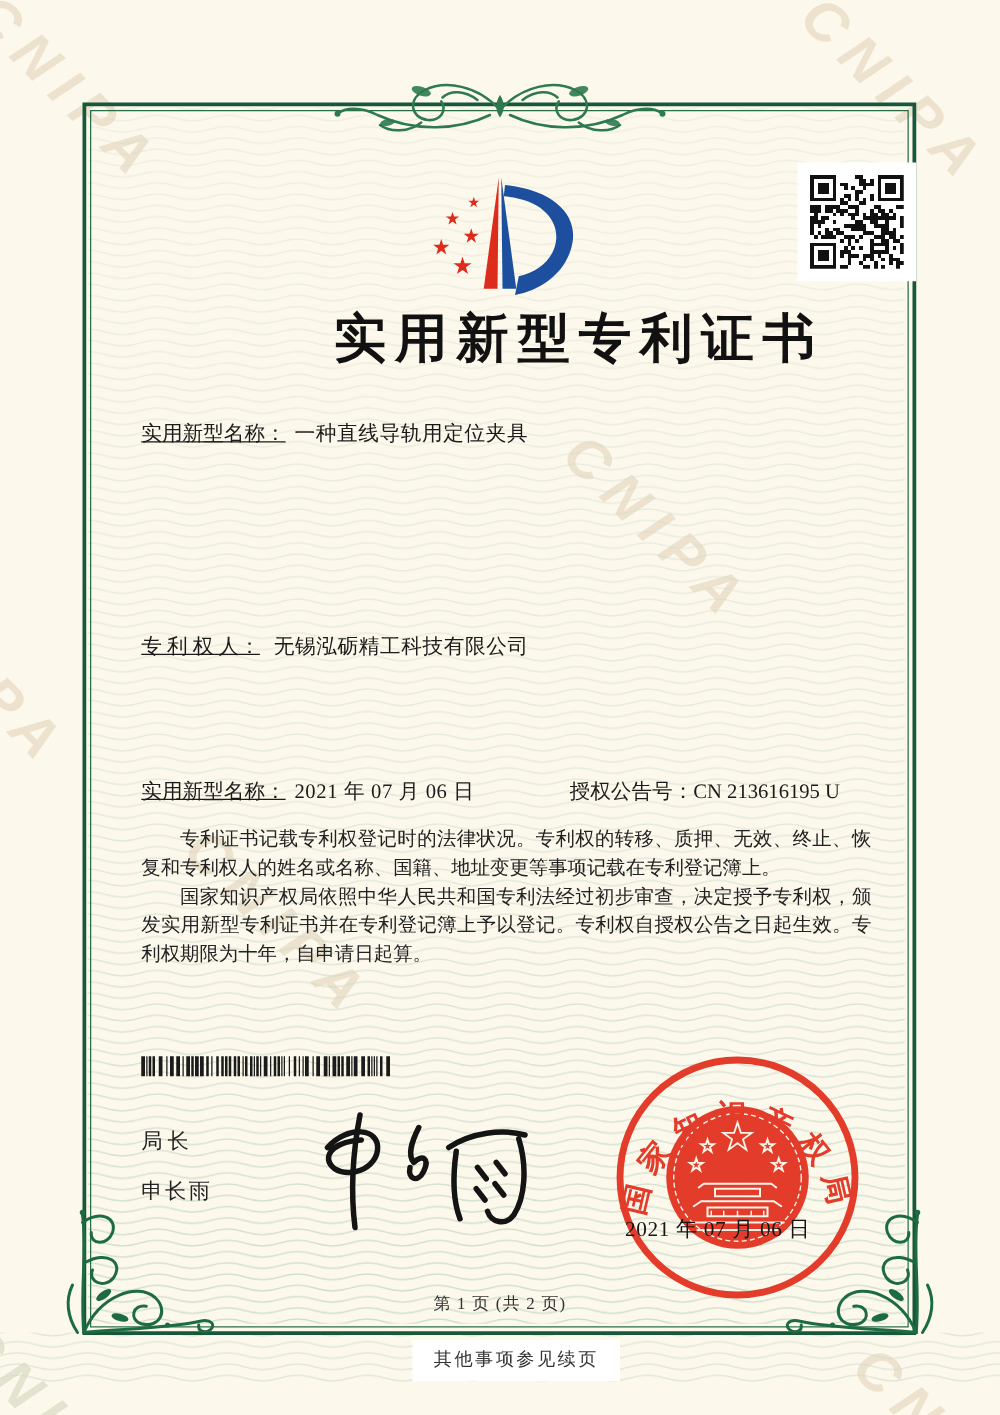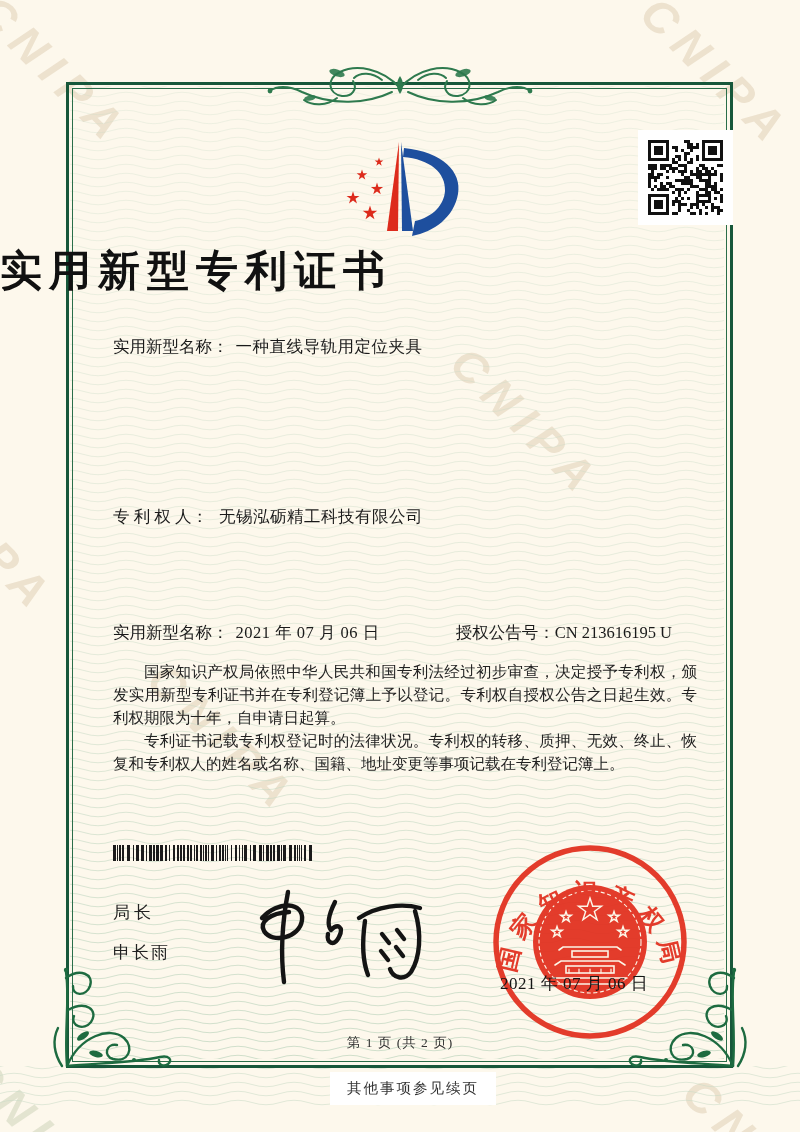--- a/index.html
+++ b/index.html
@@ -23,29 +23,29 @@
     left:66px;top:82px;width:661px;height:980px;
     border:3px solid #17573a;
   }
   #frame-inner{
     position:absolute;left:3px;top:3px;right:3px;bottom:3px;
     border:1.5px solid #2a6e49;
   }
   
   #cert-number{left:105px;top:137px;font-size:16.5px;letter-spacing:3px;color:#222;}
   #title{
-    left:0;top:243px;width:659px;text-align:left;
+    left:0;top:243px;width:659px;text-align:right;
     font-size:42px;font-weight:700;letter-spacing:7px;color:#111;
   }
   
   #qr-box{left:638px;top:130px;width:95px;height:95px;background:#fff;}
   #qr{position:absolute;left:10px;top:10px;width:75px;height:75px;}
   
   .field-row{position:absolute;left:113px;font-size:16.5px;color:#1a1a1a;white-space:nowrap;}
-  .field-label{display:inline-block;min-width:99px;}
+  .field-label{display:inline-block;min-width:99px;text-decoration:underline;}
   .field-value{margin-left:7px;letter-spacing:.5px;}
   .field-label2{margin-left:76px;}
   
   #body-text{
     left:113px;top:660px;width:584px;font-size:15.5px;line-height:23px;
     text-align:justify;color:#222;
   }
   #body-text p{margin:0;text-indent:2em;}
   
   #barcode{left:113px;top:845px;width:200px;height:16px;font-size:0;line-height:0;}
@@ -482,22 +482,22 @@
     <span class="field-label">实用新型名称：</span><span class="field-value">一种直线导轨用定位夹具</span>
   </div>
   <div class="field-row" style="top:506px;">
     <span class="field-label">专 利 权 人：</span><span class="field-value">无锡泓砺精工科技有限公司</span>
   </div>
   <div class="field-row" style="top:622px;">
     <span class="field-label">实用新型名称：</span><span class="field-value">2021 年 07 月 06 日</span><span class="field-label2">授权公告号：</span><span>CN 213616195 U</span>
   </div>
 
   <div class="abs" id="body-text">
+    <p>专利证书记载专利权登记时的法律状况。专利权的转移、质押、无效、终止、恢复和专利权人的姓名或名称、国籍、地址变更等事项记载在专利登记簿上。</p>
     <p>国家知识产权局依照中华人民共和国专利法经过初步审查，决定授予专利权，颁发实用新型专利证书并在专利登记簿上予以登记。专利权自授权公告之日起生效。专利权期限为十年，自申请日起算。</p>
-    <p>专利证书记载专利权登记时的法律状况。专利权的转移、质押、无效、终止、恢复和专利权人的姓名或名称、国籍、地址变更等事项记载在专利登记簿上。</p>
   </div>
 
   <div class="abs" id="barcode"><span style="width:3px;background:#1b1b1b"></span><span style="width:1px;background:transparent"></span><span style="width:1px;background:#1b1b1b"></span><span style="width:1px;background:transparent"></span><span style="width:2px;background:#1b1b1b"></span><span style="width:1px;background:transparent"></span><span style="width:2px;background:#1b1b1b"></span><span style="width:3px;background:transparent"></span><span style="width:3px;background:#1b1b1b"></span><span style="width:3px;background:transparent"></span><span style="width:1px;background:#1b1b1b"></span><span style="width:2px;background:transparent"></span><span style="width:3px;background:#1b1b1b"></span><span style="width:2px;background:transparent"></span><span style="width:3px;background:#1b1b1b"></span><span style="width:2px;background:transparent"></span><span style="width:1px;background:#1b1b1b"></span><span style="width:2px;background:transparent"></span><span style="width:3px;background:#1b1b1b"></span><span style="width:1px;background:transparent"></span><span style="width:2px;background:#1b1b1b"></span><span style="width:1px;background:transparent"></span><span style="width:3px;background:#1b1b1b"></span><span style="width:1px;background:transparent"></span><span style="width:3px;background:#1b1b1b"></span><span style="width:2px;background:transparent"></span><span style="width:2px;background:#1b1b1b"></span><span style="width:2px;background:transparent"></span><span style="width:1px;background:#1b1b1b"></span><span style="width:3px;background:transparent"></span><span style="width:2px;background:#1b1b1b"></span><span style="width:2px;background:transparent"></span><span style="width:2px;background:#1b1b1b"></span><span style="width:1px;background:transparent"></span><span style="width:2px;background:#1b1b1b"></span><span style="width:1px;background:transparent"></span><span style="width:2px;background:#1b1b1b"></span><span style="width:2px;background:transparent"></span><span style="width:2px;background:#1b1b1b"></span><span style="width:1px;background:transparent"></span><span style="width:2px;background:#1b1b1b"></span><span style="width:2px;background:transparent"></span><span style="width:1px;background:#1b1b1b"></span><span style="width:1px;background:transparent"></span><span style="width:2px;background:#1b1b1b"></span><span style="width:2px;background:transparent"></span><span style="width:2px;background:#1b1b1b"></span><span style="width:1px;background:transparent"></span><span style="width:1px;background:#1b1b1b"></span><span style="width:1px;background:transparent"></span><span style="width:2px;background:#1b1b1b"></span><span style="width:1px;background:transparent"></span><span style="width:1px;background:#1b1b1b"></span><span style="width:2px;background:transparent"></span><span style="width:3px;background:#1b1b1b"></span><span style="width:2px;background:transparent"></span><span style="width:1px;background:#1b1b1b"></span><span style="width:2px;background:transparent"></span><span style="width:2px;background:#1b1b1b"></span><span style="width:1px;background:transparent"></span><span style="width:2px;background:#1b1b1b"></span><span style="width:1px;background:transparent"></span><span style="width:1px;background:#1b1b1b"></span><span style="width:1px;background:transparent"></span><span style="width:1px;background:#1b1b1b"></span><span style="width:3px;background:transparent"></span><span style="width:1px;background:#1b1b1b"></span><span style="width:3px;background:transparent"></span><span style="width:2px;background:#1b1b1b"></span><span style="width:2px;background:transparent"></span><span style="width:1px;background:#1b1b1b"></span><span style="width:2px;background:transparent"></span><span style="width:1px;background:#1b1b1b"></span><span style="width:1px;background:transparent"></span><span style="width:3px;background:#1b1b1b"></span><span style="width:3px;background:transparent"></span><span style="width:1px;background:#1b1b1b"></span><span style="width:2px;background:transparent"></span><span style="width:3px;background:#1b1b1b"></span><span style="width:3px;background:transparent"></span><span style="width:3px;background:#1b1b1b"></span><span style="width:1px;background:transparent"></span><span style="width:1px;background:#1b1b1b"></span><span style="width:2px;background:transparent"></span><span style="width:3px;background:#1b1b1b"></span><span style="width:1px;background:transparent"></span><span style="width:2px;background:#1b1b1b"></span><span style="width:1px;background:transparent"></span><span style="width:2px;background:#1b1b1b"></span><span style="width:2px;background:transparent"></span><span style="width:3px;background:#1b1b1b"></span><span style="width:1px;background:transparent"></span><span style="width:1px;background:#1b1b1b"></span><span style="width:1px;background:transparent"></span><span style="width:3px;background:#1b1b1b"></span><span style="width:3px;background:transparent"></span><span style="width:3px;background:#1b1b1b"></span><span style="width:2px;background:transparent"></span><span style="width:2px;background:#1b1b1b"></span><span style="width:1px;background:transparent"></span><span style="width:1px;background:#1b1b1b"></span><span style="width:1px;background:transparent"></span><span style="width:1px;background:#1b1b1b"></span><span style="width:1px;background:transparent"></span><span style="width:1px;background:#1b1b1b"></span><span style="width:2px;background:transparent"></span><span style="width:2px;background:#1b1b1b"></span><span style="width:3px;background:transparent"></span><span style="width:3px;background:#1b1b1b"></span><span style="width:1px;background:transparent"></span></div>
 
   <div class="abs" id="officer-title">局长</div>
   <div class="abs" id="officer-name">申长雨</div>
 
   <svg class="abs" id="signature" width="205" height="112" viewBox="0 0 205 112">
     <g stroke="#141414" stroke-width="4.4" fill="none" stroke-linecap="round" stroke-linejoin="round">
       <path d="M56,14 C51,40 48,72 52,104"></path>

